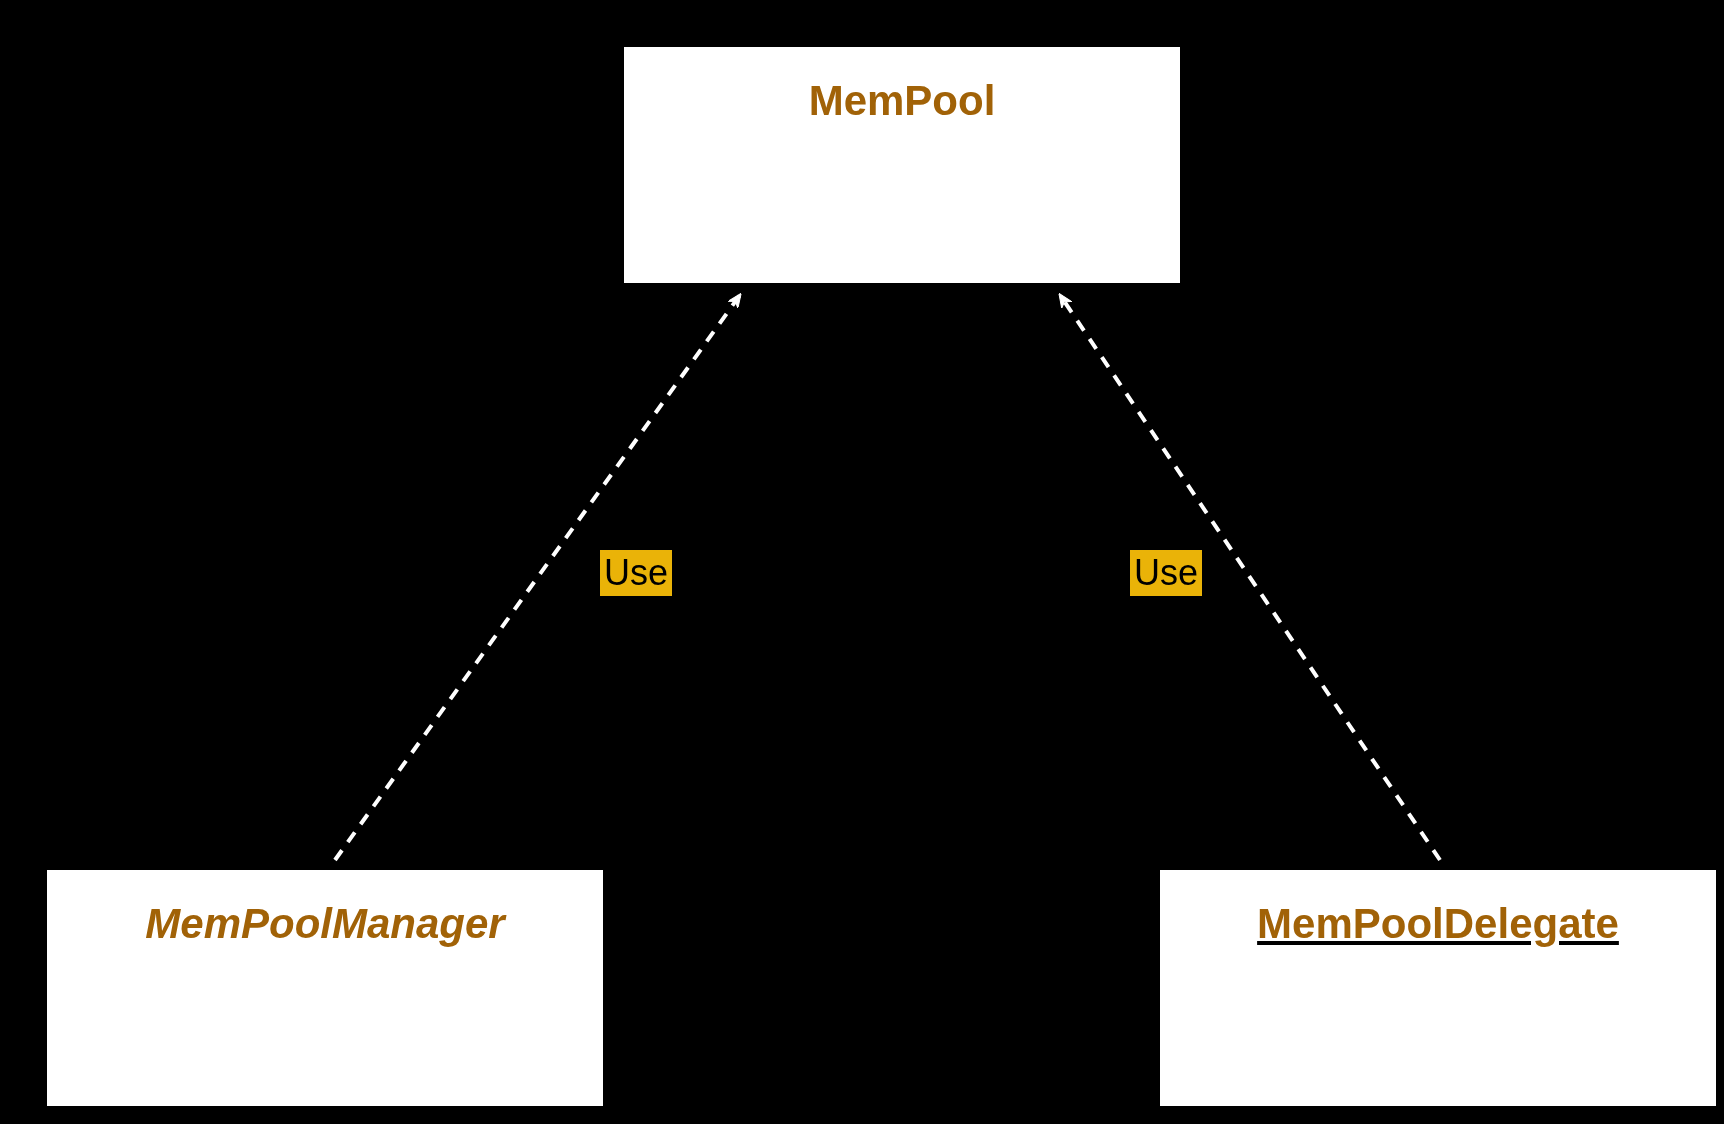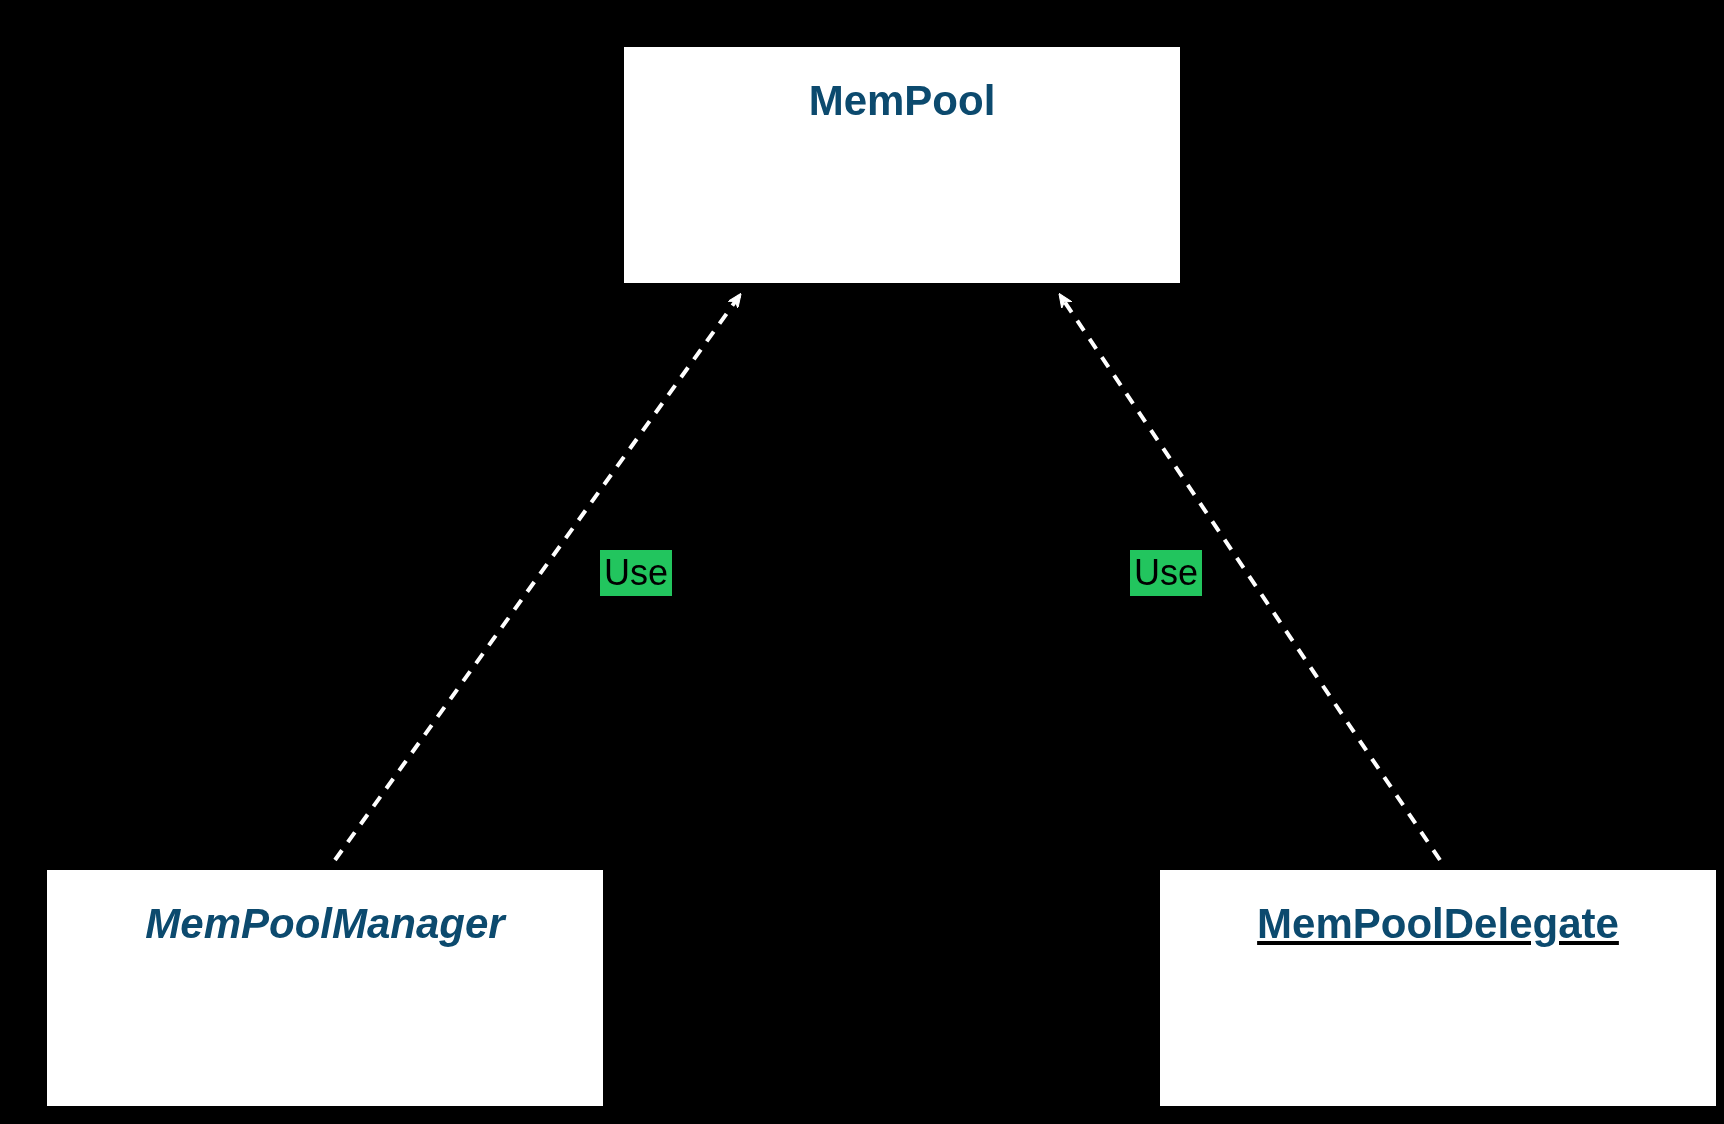--- a/index.html
+++ b/index.html
@@ -24,25 +24,25 @@
       background: #fff;
       border: 2px solid #000;
       display: flex;
       align-items: flex-start;
       justify-content: center;
       padding-top: 30px;
     }
     .box-label {
       font-size: 42px;
       font-weight: bold;
-      color: #0c4a6e;
+      color: #a16207;
     }
     .edge-label {
       position: absolute;
-      background: #22c55e;
+      background: #eab308;
       color: #000;
       font-size: 36px;
       padding: 2px 4px;
     }
     svg.connector {
       position: absolute;
       top: 0;
       left: 0;
       width: 100%;
       height: 100%;

